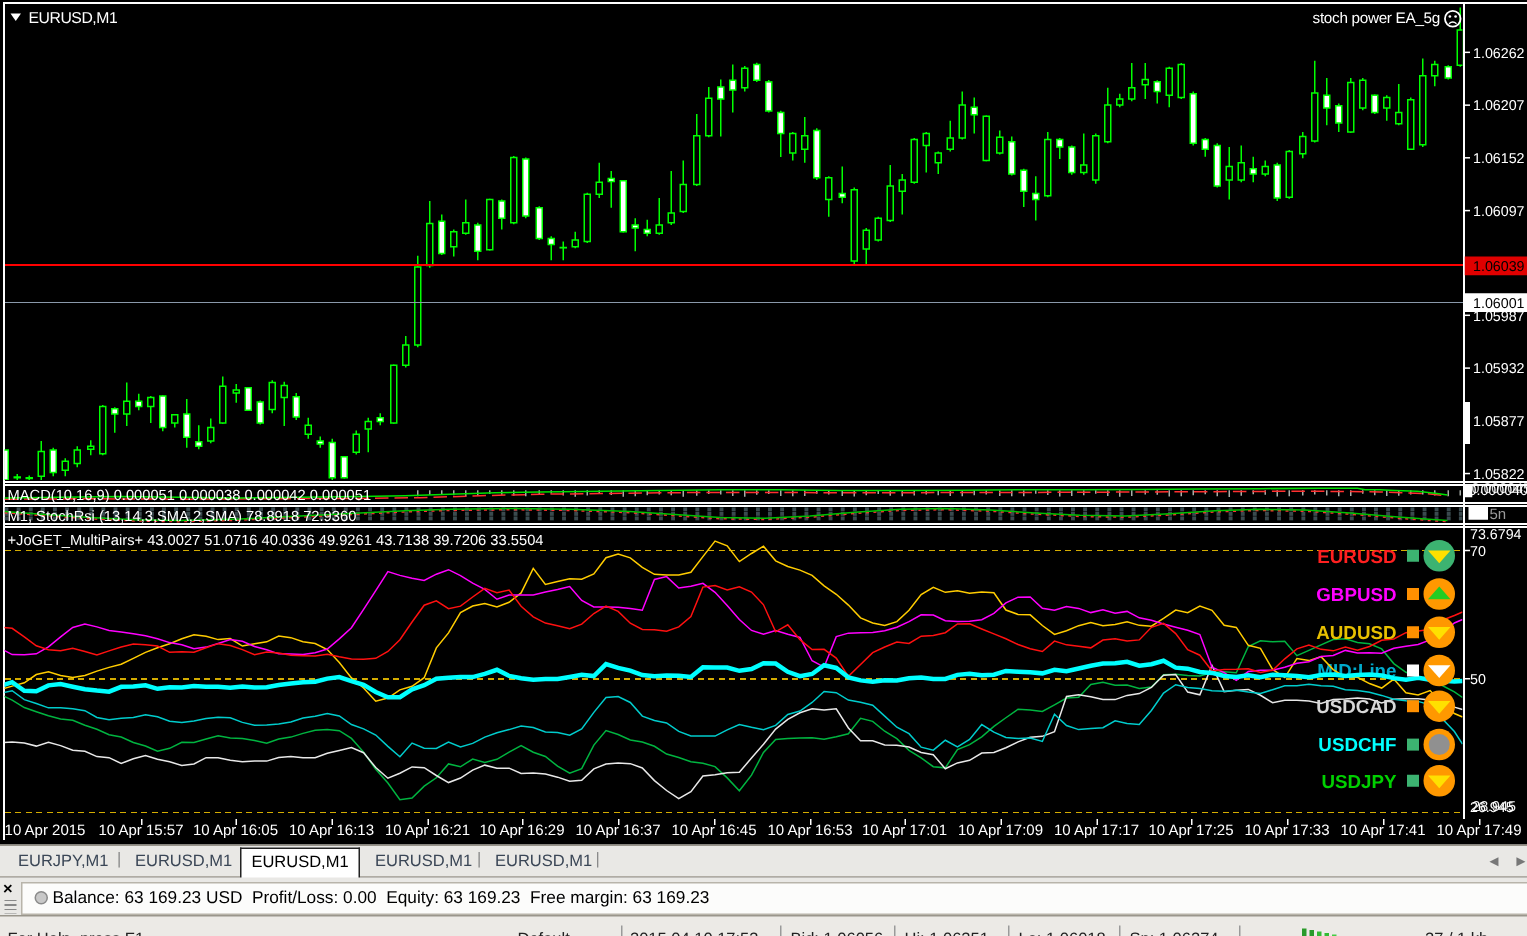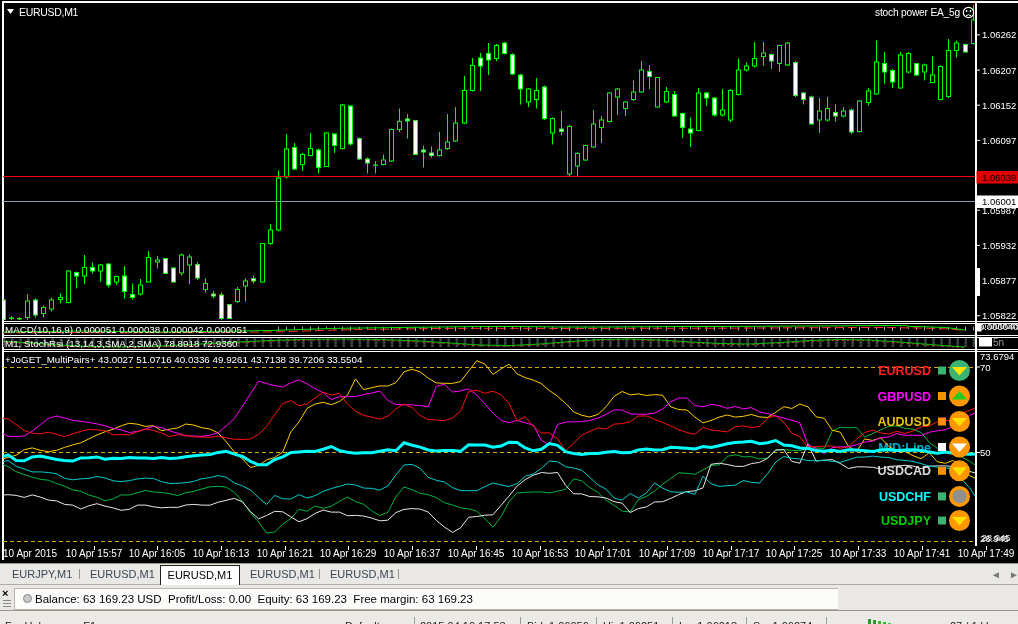--- a/index.html
+++ b/index.html
@@ -1,20 +1,20 @@
 <!DOCTYPE html>
 <html><head><meta charset="utf-8"><style>
 html,body{margin:0;padding:0;width:1018px;height:624px;overflow:hidden;background:#000;}
 body{font-family:"Liberation Sans",sans-serif;position:relative;}
 .tabbar{position:absolute;left:0;top:563px;width:1018px;height:22px;background:#e9e8e5;border-top:1px solid #98948a;border-bottom:1px solid #b0aca4;box-sizing:border-box;}
 .tab{position:absolute;top:4px;font-size:11px;color:#3a4656;}
 .sep{position:absolute;top:3px;color:#8a8a8a;font-size:11px;}
 .activetab{position:absolute;left:160px;top:1px;width:80px;height:21px;background:#FFFFFF;border:1.5px solid #222;border-bottom:none;box-sizing:border-box;text-align:center;font-size:11px;color:#000;padding-top:3px;}
 .statusbar{position:absolute;left:0;top:585px;width:1018px;height:25px;background:#e9e8e5;}
-.statusinner{position:absolute;left:14px;top:3px;width:824px;height:22px;background:#fcfcfb;border:1px solid #b8b4aa;border-right:none;box-sizing:border-box;}
+.statusinner{position:absolute;left:14px;top:3px;width:1004px;height:22px;background:#fcfcfb;border:1px solid #b8b4aa;border-right:none;box-sizing:border-box;}
 .sbtext{position:absolute;left:20px;top:3.5px;font-size:11.5px;color:#000;white-space:pre;}
 .botrow{position:absolute;left:0;top:610px;width:1018px;height:14px;background:#eceae6;border-top:1px solid #9a968c;box-sizing:border-box;overflow:hidden;}
 .bcell{position:absolute;top:8.5px;font-size:11px;color:#222;white-space:pre;}
 .bsep{position:absolute;top:6px;height:10px;width:1px;background:#9a9a9a;}
 </style></head>
 <body>
 <svg width="1018" height="563" viewBox="0 0 1018 563" style="position:absolute;top:0;left:0;font-family:'Liberation Sans',sans-serif">
 <defs>
       <clipPath id="chartclip">
         <rect x="3" y="2" width="972" height="318"></rect>

